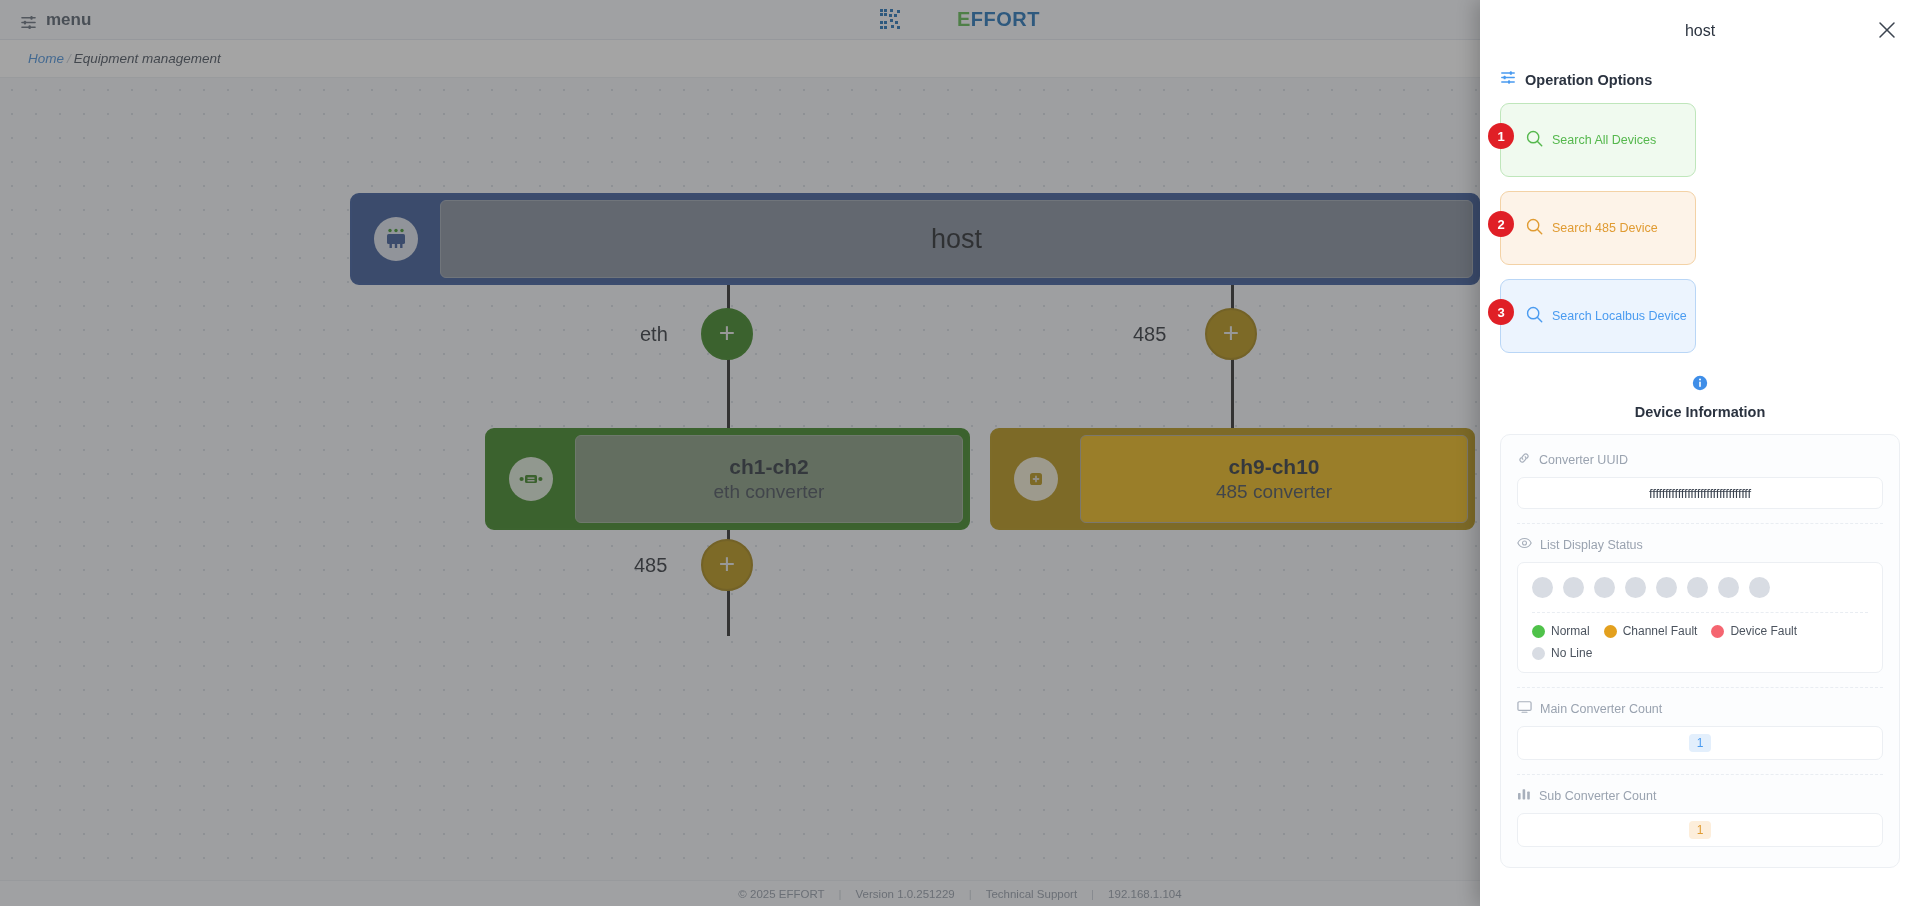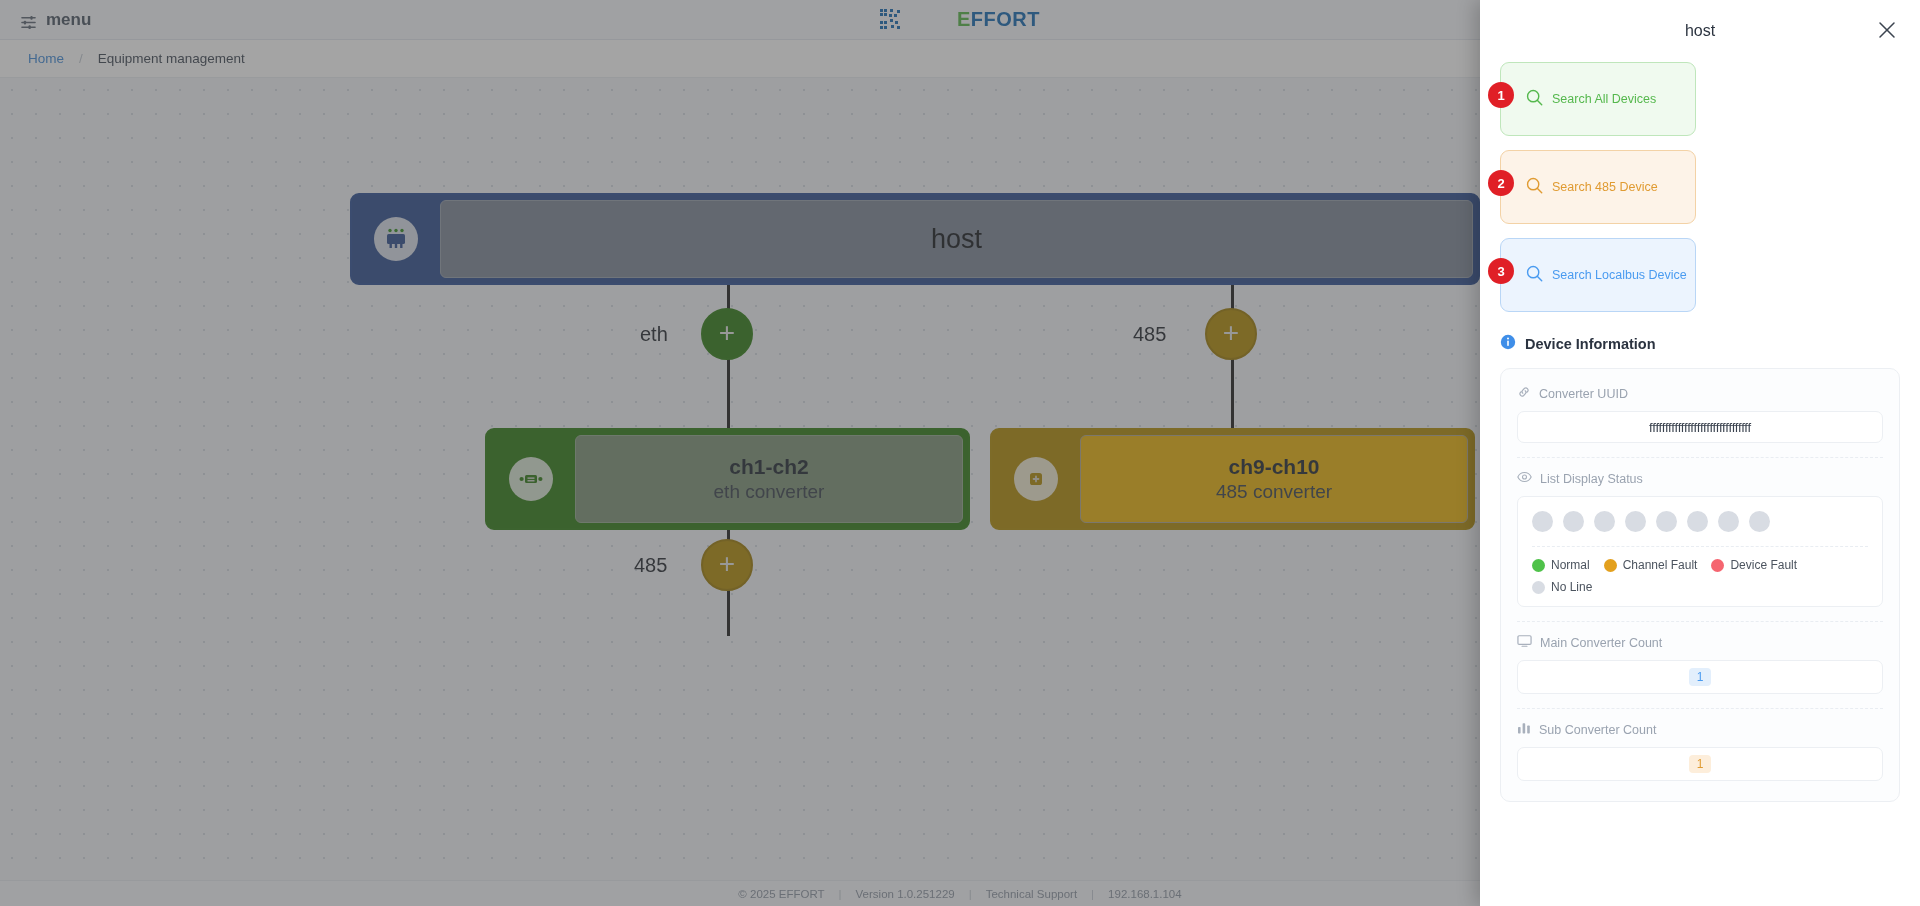--- a/index.html
+++ b/index.html
@@ -46,21 +46,21 @@
 
   
   .crumbbar {
     position: absolute; top: 40px; left: 0;
     width: 1920px; height: 38px;
     background: #ffffff;
     border-bottom: 1px solid #e8ecf1;
     display: flex; align-items: center;
     z-index: 30;
   }
-  .crumbs { margin-left: 28px; font-size: 13.5px; display: flex; align-items: center; gap: 15px; }
+  .crumbs { margin-left: 28px; font-size: 13.5px; display: flex; align-items: center; gap: 3px; font-style: italic; }
   .crumbs .home { color: #3f8ad8; cursor: pointer; }
   .crumbs .sep { color: #c2c9d2; }
   .crumbs .cur { color: #3d4653; }
 
   
   .canvas {
     position: absolute; top: 78px; left: 0;
     width: 1920px; height: 810px;
     background-color: #f3f5f8;
     background-image: radial-gradient(#d3d8e0 1.4px, transparent 1.5px);
@@ -409,20 +409,37 @@
         <g stroke="#3c4450" stroke-width="1.5" stroke-linecap="round">
           <line x1="4" y1="4" x2="18" y2="18"></line>
           <line x1="18" y1="4" x2="4" y2="18"></line>
         </g>
       </svg>
     </span>
   </div>
 
   <div class="drawer-body">
 
+    <div class="sect-head">
+      <span>
+        <svg width="16" height="15" viewBox="0 0 18 16">
+          <g stroke="#4a9bf0" stroke-width="1.6" stroke-linecap="round">
+            <line x1="2" y1="3" x2="16" y2="3"></line>
+            <line x1="2" y1="8" x2="16" y2="8"></line>
+            <line x1="2" y1="13" x2="16" y2="13"></line>
+          </g>
+          <g fill="#4a9bf0">
+            <rect x="11" y="1" width="2.4" height="4" rx="1"></rect>
+            <rect x="4" y="6" width="2.4" height="4" rx="1"></rect>
+            <rect x="9" y="11" width="2.4" height="4" rx="1"></rect>
+          </g>
+        </svg>
+      </span>
+      <span class="stitle">Operation Options</span>
+    </div>
 
     <div class="opt-grid">
       <div class="opt-card opt-green">
         <span class="num">1</span>
         <span>
           <svg width="19" height="19" viewBox="0 0 20 20">
             <circle cx="8.6" cy="8.6" r="5.9" fill="none" stroke="#55b84d" stroke-width="1.5"></circle>
             <line x1="12.9" y1="12.9" x2="17.6" y2="17.6" stroke="#55b84d" stroke-width="1.5" stroke-linecap="round"></line>
           </svg>
         </span>
@@ -445,21 +462,21 @@
         <span>
           <svg width="19" height="19" viewBox="0 0 20 20">
             <circle cx="8.6" cy="8.6" r="5.9" fill="none" stroke="#4a9bf0" stroke-width="1.5"></circle>
             <line x1="12.9" y1="12.9" x2="17.6" y2="17.6" stroke="#4a9bf0" stroke-width="1.5" stroke-linecap="round"></line>
           </svg>
         </span>
         <span class="otext">Search Localbus Device</span>
       </div>
     </div>
 
-    <div class="sect-head" style="margin-top:22px;">
+    <div class="sect-head" style="margin-top:22px;flex-direction:column;">
       <span>
         <svg width="16" height="16" viewBox="0 0 16 16">
           <circle cx="8" cy="8" r="7.2" fill="#3f8ee8"></circle>
           <rect x="7.2" y="6.6" width="1.6" height="5.4" rx=".8" fill="#fff"></rect>
           <circle cx="8" cy="4.4" r="1" fill="#fff"></circle>
         </svg>
       </span>
       <span class="stitle">Device Information</span>
     </div>
 

